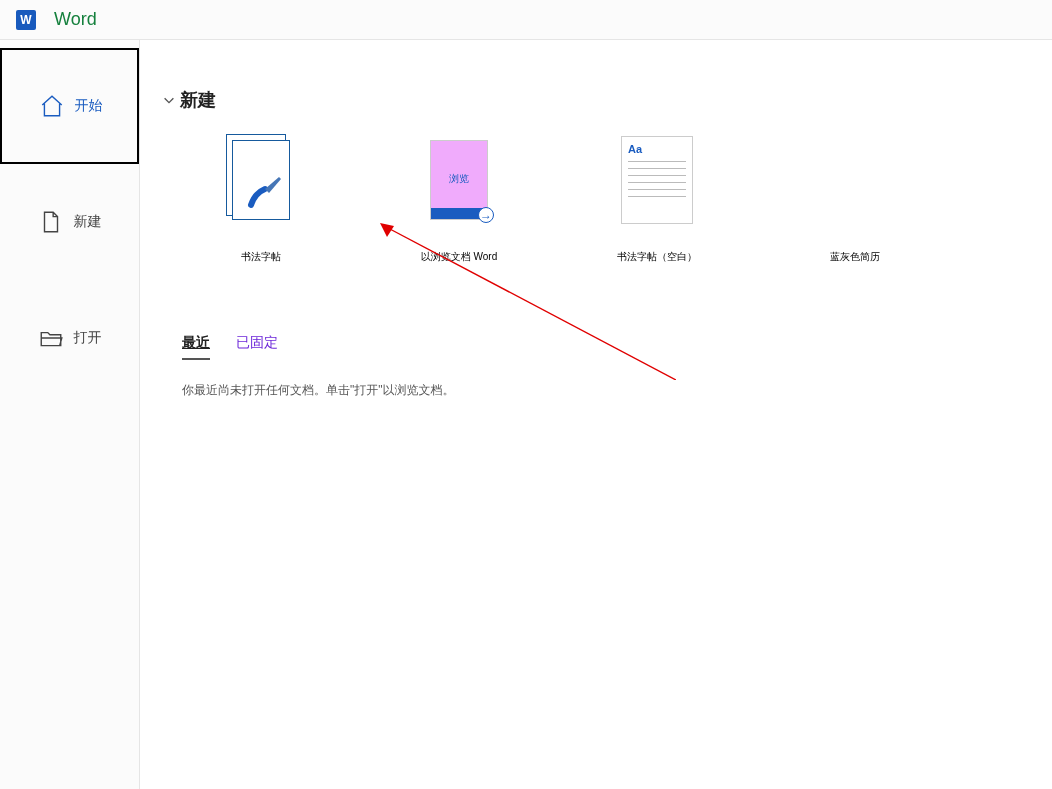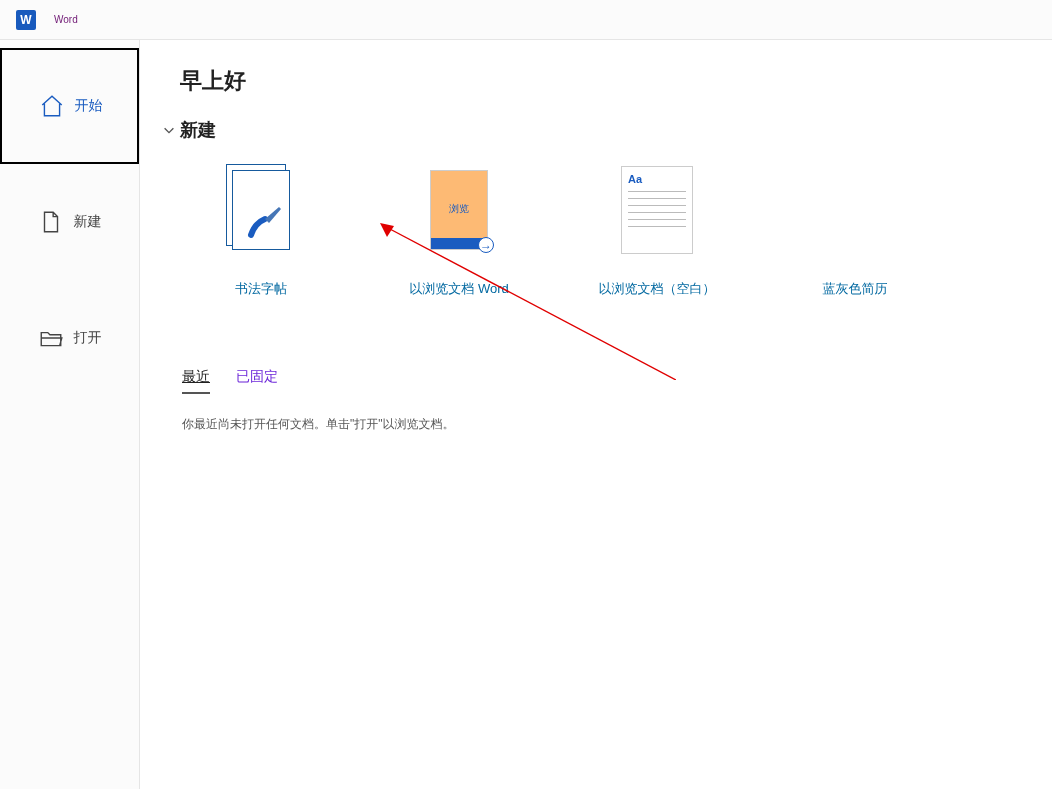--- a/index.html
+++ b/index.html
@@ -22,21 +22,21 @@
     background: #fbfbfb;
     gap: 18px;
   }
   .word-icon {
     width: 20px; height: 20px;
     background: #185abd;
     border-radius: 2px;
     display: flex; align-items: center; justify-content: center;
     color: #fff; font-weight: bold; font-size: 12px;
   }
-  .titlebar-title { color: #701a75; font-size: 10px; }
+  .titlebar-title { color: #15803d; font-size: 18px; }
   .app-body { display: flex; height: calc(789px - 40px); }
   .sidebar {
     width: 140px;
     border-right: 1px solid #e5e5e5;
     background: #fbfbfb;
     padding-top: 8px;
   }
   .sidebar-item {
     height: 116px;
     display: flex;
@@ -102,22 +102,22 @@
     display: flex; align-items: center; justify-content: center;
     position: relative;
   }
   .template-card.blank .thumb {
     width: 200px; height: 148px;
     background: #efefef;
     border: 1px solid #e7e7e7;
   }
   .template-label {
     margin-top: 10px;
-    font-size: 13px;
-    color: #0369a1;
+    font-size: 10px;
+    color: #000000;
     text-align: center;
   }
   .template-card.blank .template-label { font-weight: bold; margin-top: 4px; }
   .blank-page {
     width: 68px; height: 92px;
     background: #fff;
     border: 1px solid #999;
     position: relative;
   }
   .cursor-arrow {
@@ -142,21 +142,21 @@
     z-index: -1;
   }
   .brush {
     position: absolute;
     width: 40px; height: 40px;
     bottom: 6px; left: 12px;
   }
   .welcome-thumb {
     width: 58px; height: 80px;
     border: 1px solid #ccc;
-    background: #fdba74;
+    background: #f0abfc;
     position: relative;
     display: flex; flex-direction: column; justify-content: flex-end;
   }
   .welcome-text { color: #1a5cc0; font-size: 10px; text-align: center; margin-bottom: 22px; }
   .welcome-bar { height: 11px; background: #1a5cc0; position: relative; }
   .welcome-arrow {
     width: 16px; height: 16px; border-radius: 50%;
     background: #fff; border: 1px solid #1a5cc0;
     position: absolute; right: -7px; bottom: -4px;
     display: flex; align-items: center; justify-content: center;
@@ -174,21 +174,21 @@
     margin: 70px 0 0 42px;
     display: flex; gap: 26px;
     font-size: 14px;
   }
   .tab {
     padding-bottom: 6px;
     color: #6d28d9;
     cursor: pointer;
   }
   .tab.active {
-    font-weight: normal;
+    font-weight: bold;
     color: #222;
     border-bottom: 2px solid #555;
     text-decoration: underline;
   }
   .empty-msg {
     margin: 22px 0 0 42px;
     font-size: 12px;
     color: #555;
   }
   .annotation-arrow {
@@ -222,21 +222,20 @@
     </div>
     <div class="sidebar-item">
       <svg class="side-svg" viewBox="0 0 24 24">
         <path d="M3 7 H9 L11 9 H21 V19 H3 Z M3 12 H22 L20 19 H3 Z"></path>
       </svg>
       <span>打开</span>
     </div>
   </nav>
 
   <main class="main">
-    <h1 class="greeting">早上好</h1>
 
     <div class="section-header">
       <svg class="chevron" viewBox="0 0 16 16">
         <path d="M3 6 L8 11 L13 6"></path>
       </svg>
       <span>新建</span>
     </div>
 
     <div class="template-row">
 
@@ -270,21 +269,21 @@
           <div class="spacing-thumb">
             <div class="aa">Aa</div>
             <div class="line"></div>
               <div class="line"></div>
               <div class="line"></div>
             <div class="line"></div>
               <div class="line"></div>
               <div class="line"></div>
           </div>
         </div>
-        <div class="template-label">以浏览文档（空白）</div>
+        <div class="template-label">书法字帖（空白）</div>
       </div>
 
       <div class="template-card">
         <div class="thumb">
           
         </div>
         <div class="template-label">蓝灰色简历</div>
       </div>
 
     </div>

